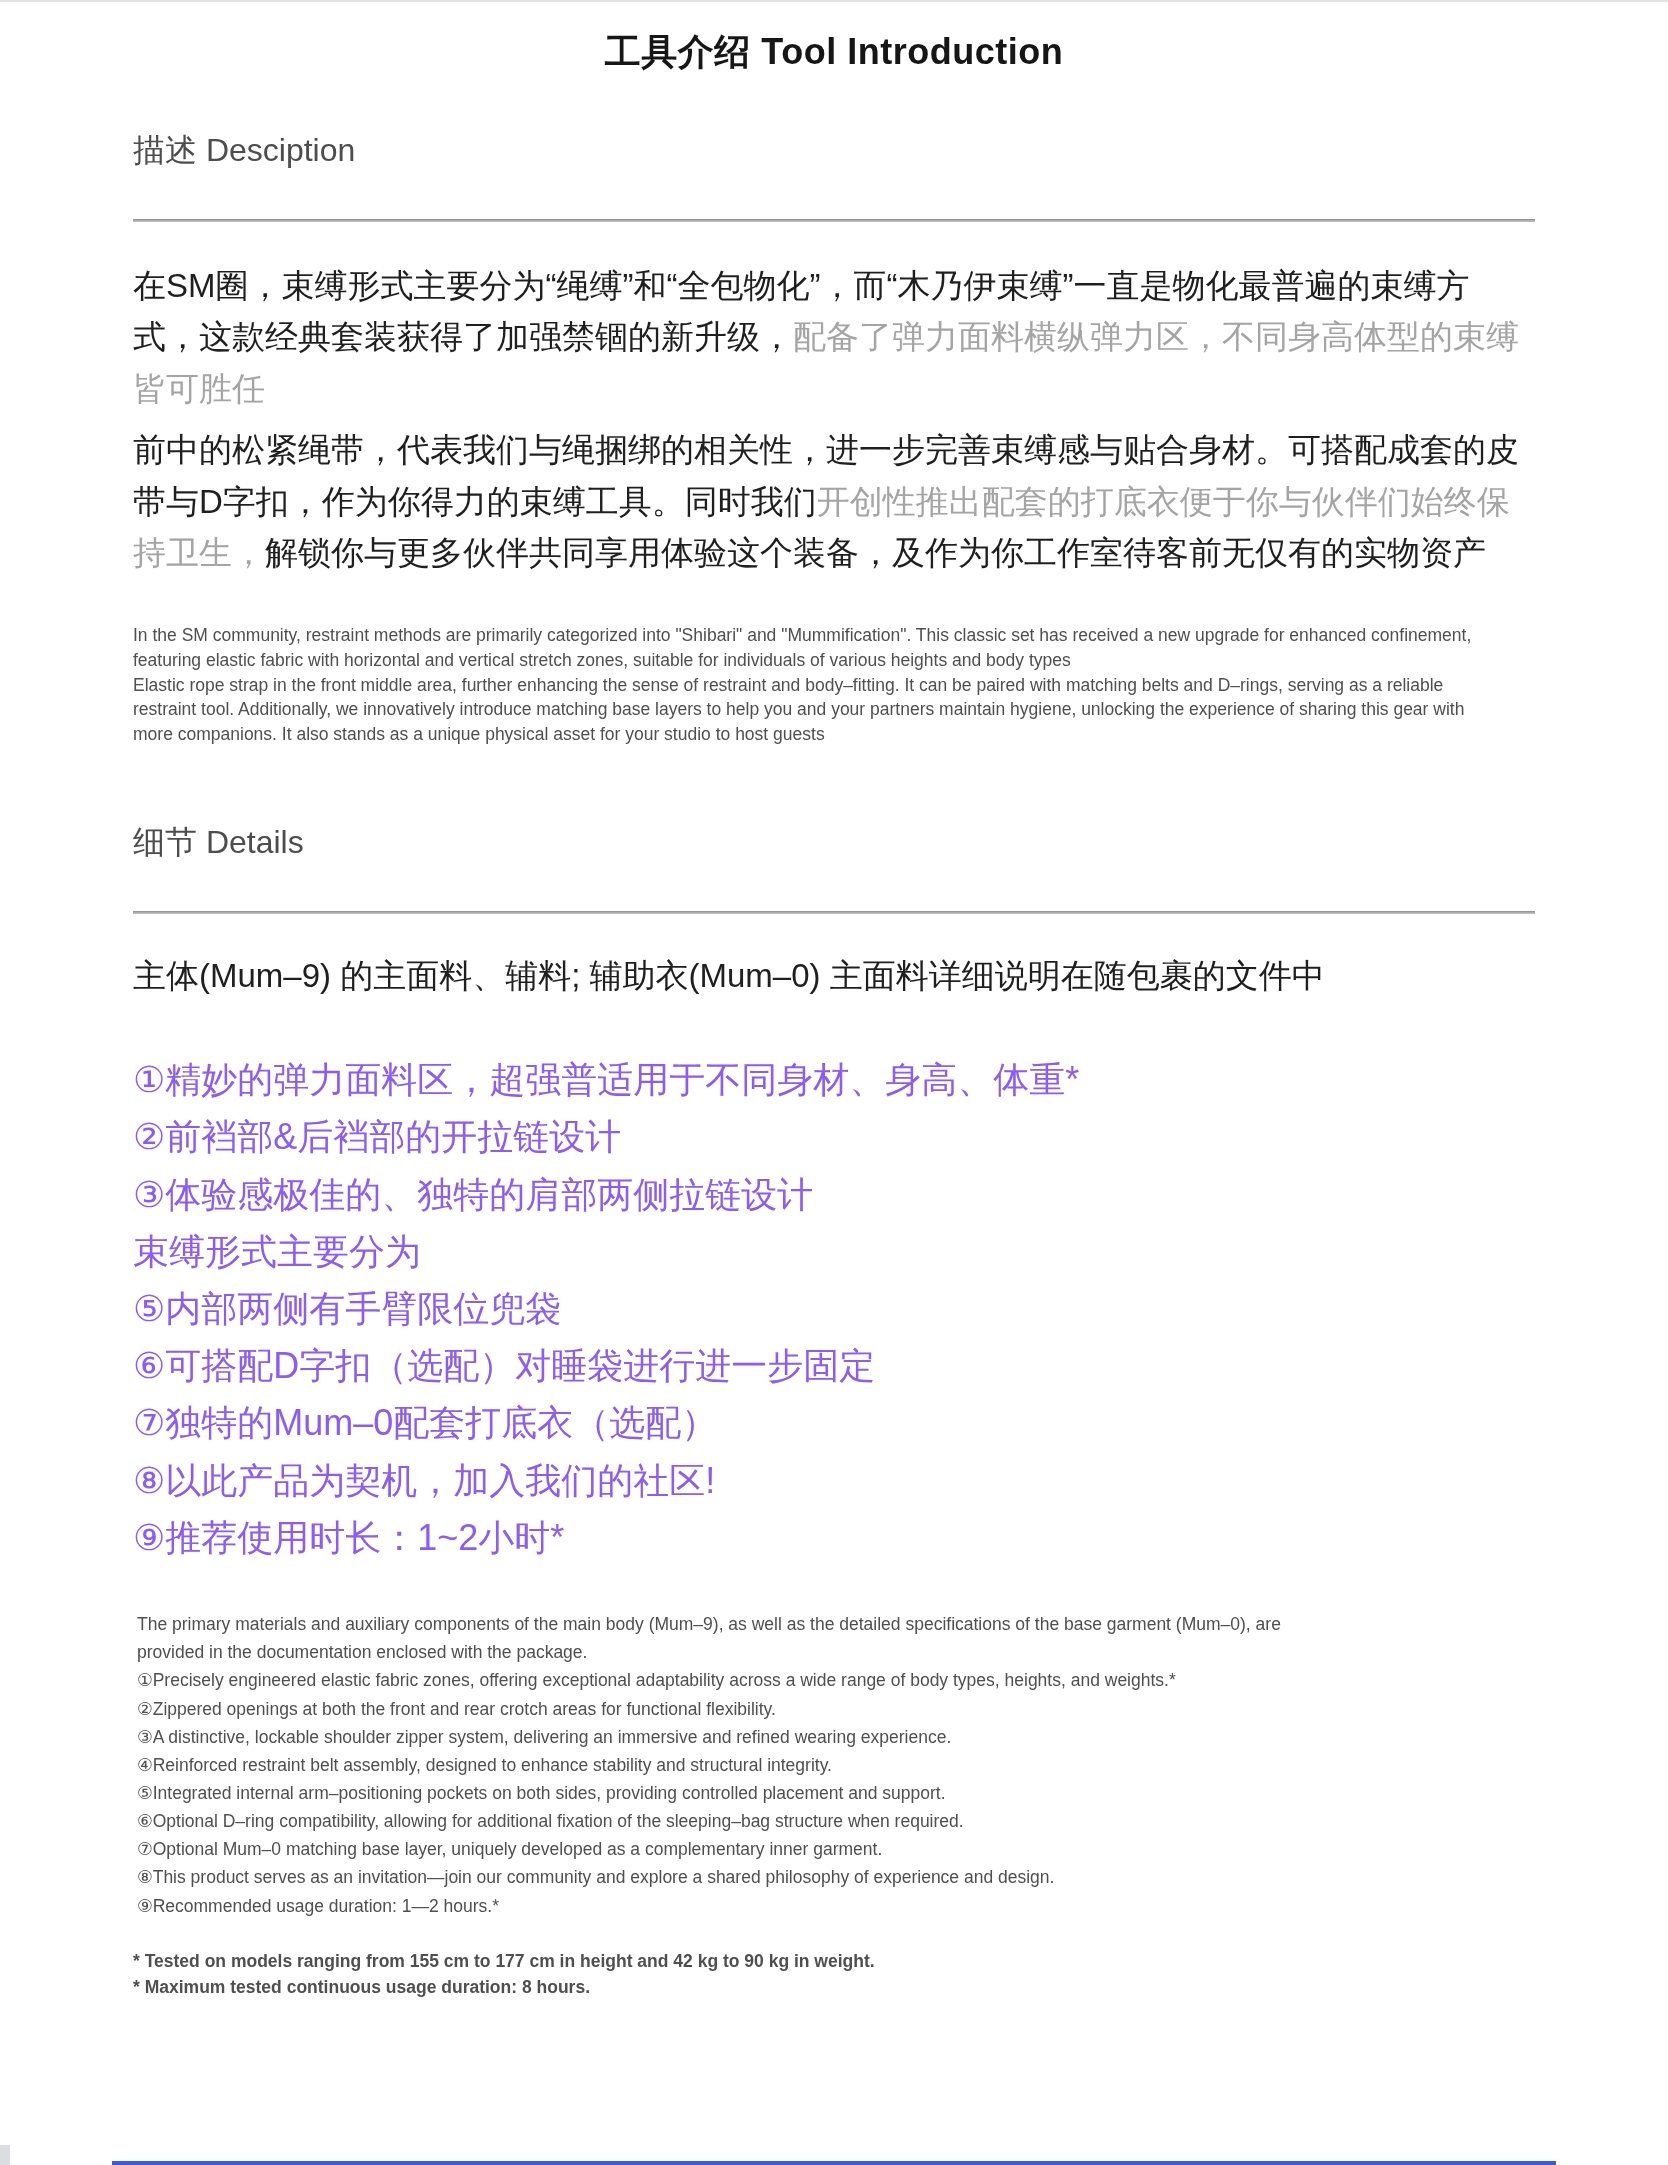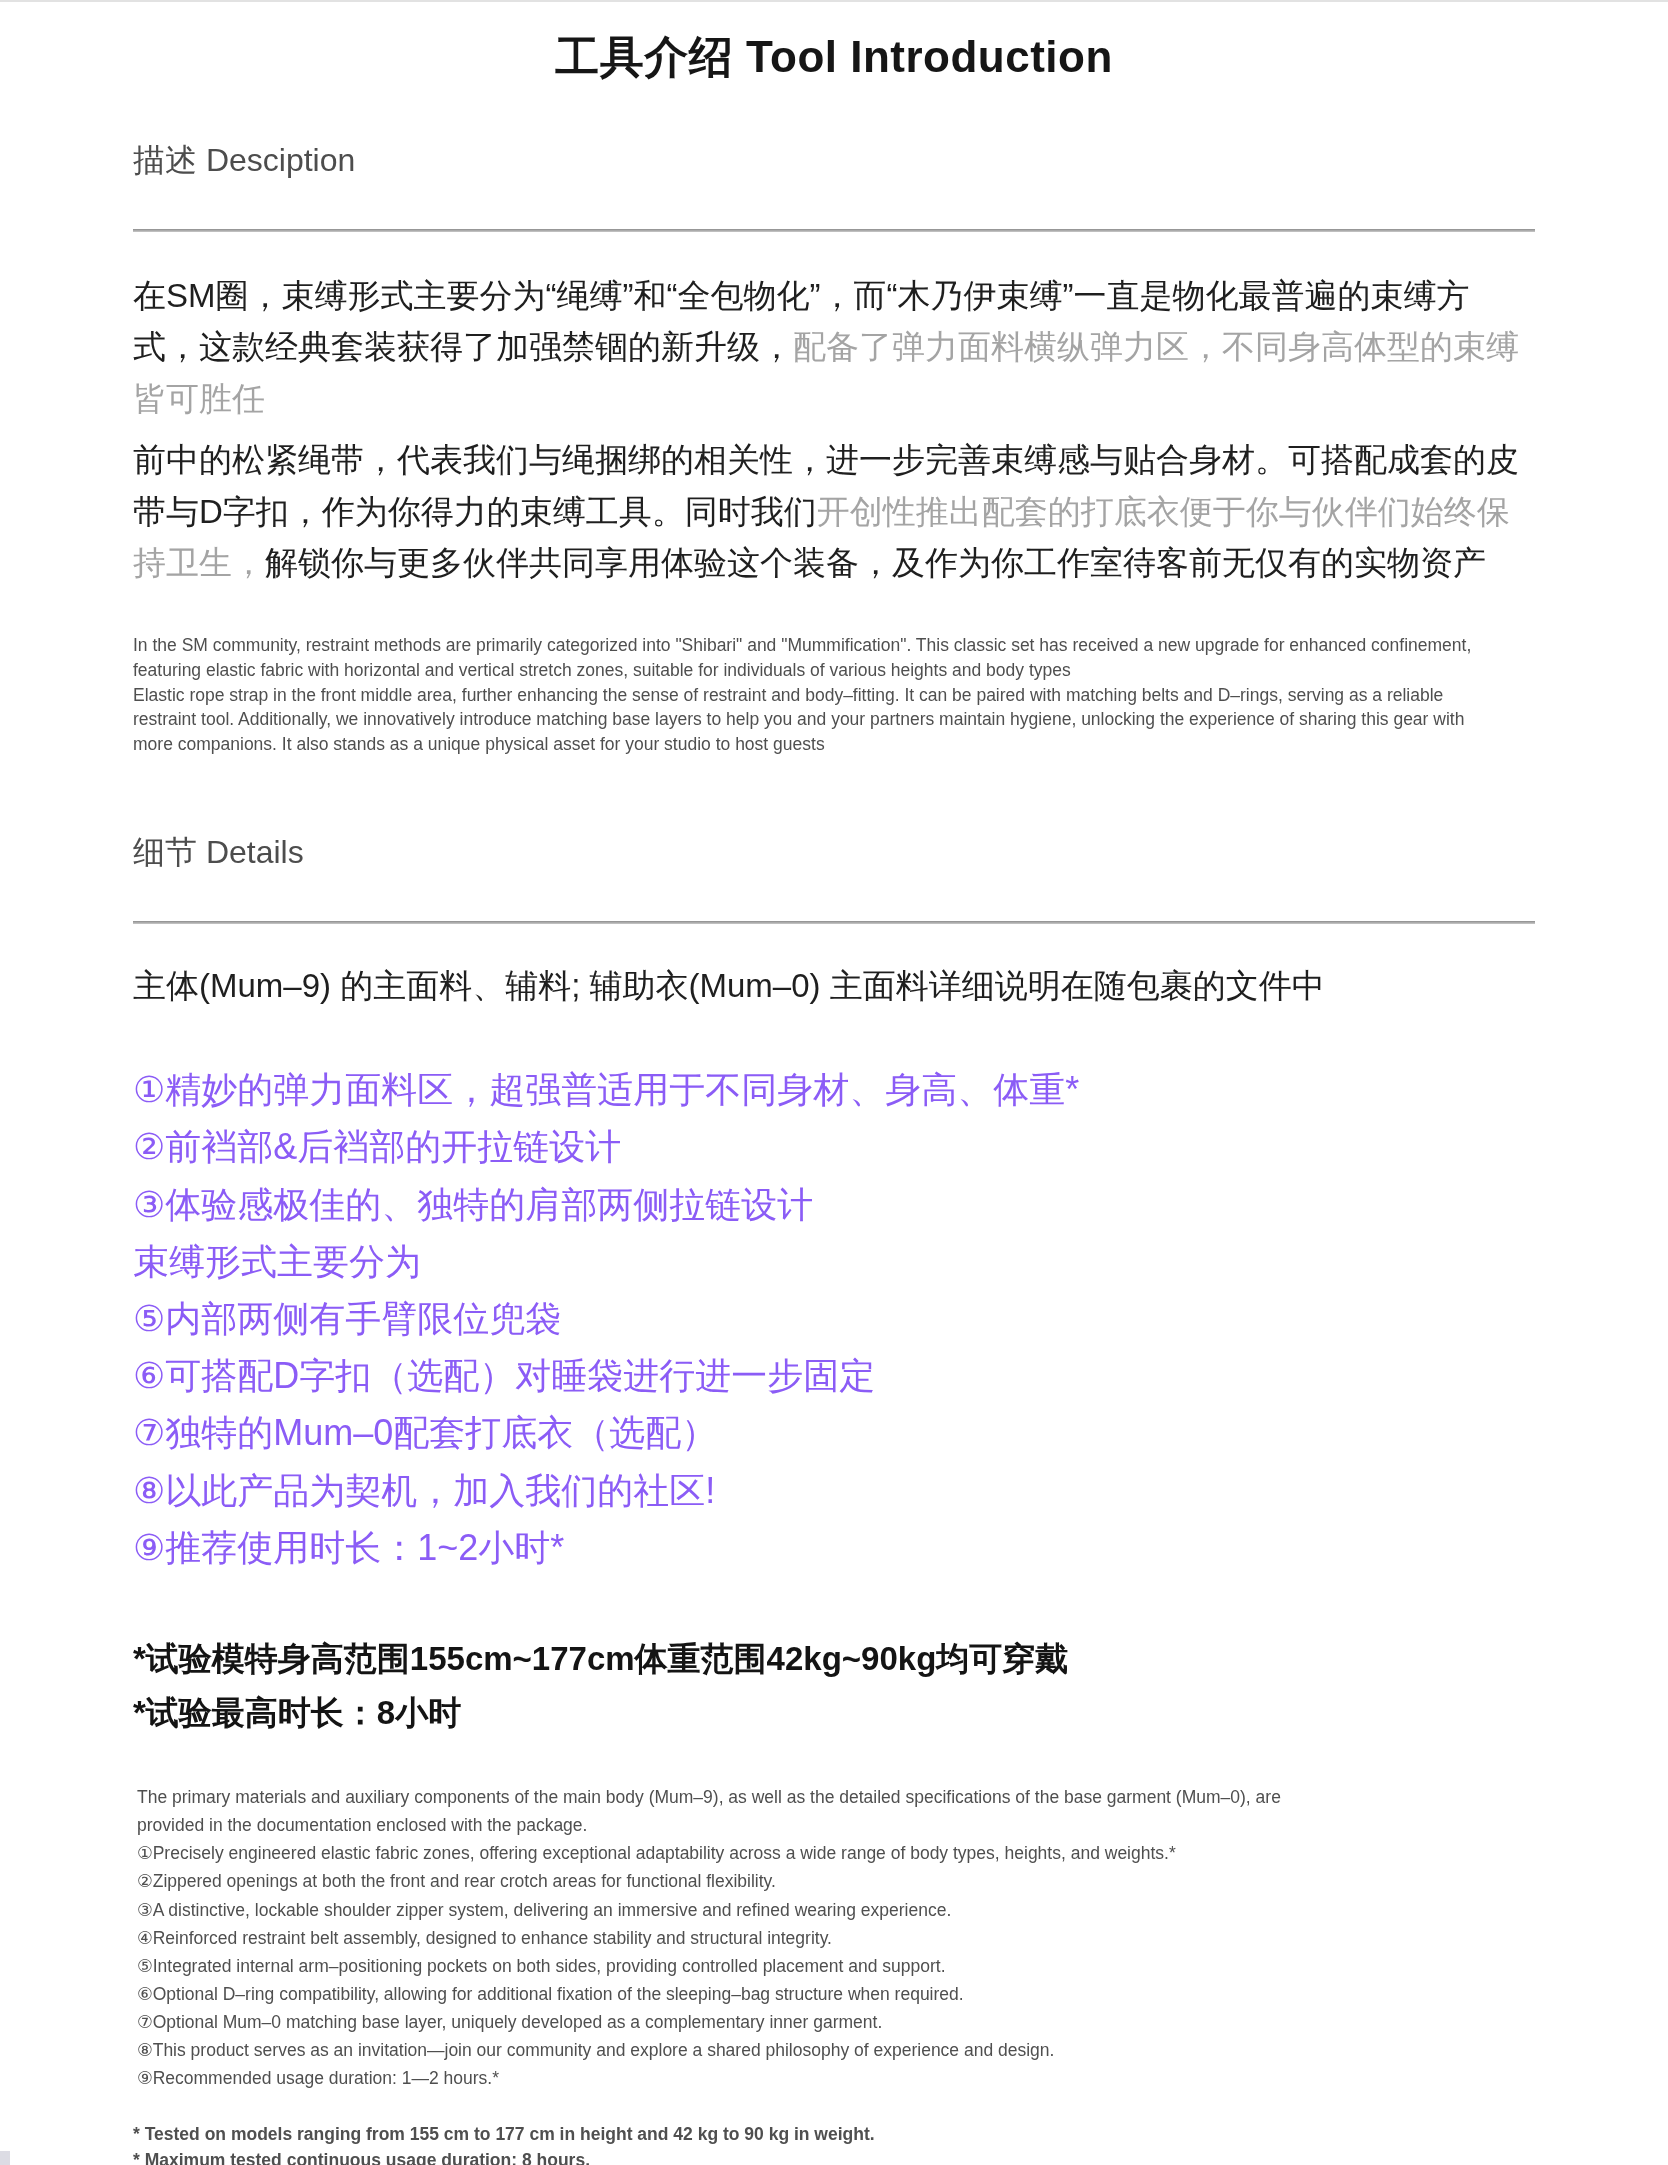--- a/index.html
+++ b/index.html
@@ -14,21 +14,21 @@
   .page {
     position: relative;
     width: 1668px;
     min-height: 2165px;
     background: #fff;
     overflow: hidden;
   }
   .page-title {
     margin-top: 26px;
     text-align: center;
-    font-size: 44px;
+    font-size: 36px;
     font-weight: bold;
     color: #161616;
     letter-spacing: 0.5px;
   }
   .content { padding: 0 133px; }
   .section-heading {
     margin-top: 52px;
     font-size: 32px;
     font-weight: 400;
     color: #4d4d4d;
@@ -133,24 +133,20 @@
       <li>②前裆部&amp;后裆部的开拉链设计</li>
       <li>③体验感极佳的、独特的肩部两侧拉链设计</li>
       <li>束缚形式主要分为</li>
       <li>⑤内部两侧有手臂限位兜袋</li>
       <li>⑥可搭配D字扣（选配）对睡袋进行进一步固定</li>
       <li>⑦独特的Mum–0配套打底衣（选配）</li>
       <li>⑧以此产品为契机，加入我们的社区!</li>
       <li>⑨推荐使用时长：1~2小时*</li>
     </ul>
 
-    <div class="cn-notes">
-      <div>*试验模特身高范围155cm~177cm体重范围42kg~90kg均可穿戴</div>
-      <div>*试验最高时长：8小时</div>
-    </div>
 
     <div class="en-details">
       <p class="en-line">The primary materials and auxiliary components of the main body (Mum–9), as well as the detailed specifications of the base garment (Mum–0), are</p>
       <p class="en-line">provided in the documentation enclosed with the package.</p>
       <p class="en-line">①Precisely engineered elastic fabric zones, offering exceptional adaptability across a wide range of body types, heights, and weights.*</p>
       <p class="en-line">②Zippered openings at both the front and rear crotch areas for functional flexibility.</p>
       <p class="en-line">③A distinctive, lockable shoulder zipper system, delivering an immersive and refined wearing experience.</p>
       <p class="en-line">④Reinforced restraint belt assembly, designed to enhance stability and structural integrity.</p>
       <p class="en-line">⑤Integrated internal arm–positioning pockets on both sides, providing controlled placement and support.</p>
       <p class="en-line">⑥Optional D–ring compatibility, allowing for additional fixation of the sleeping–bag structure when required.</p>

